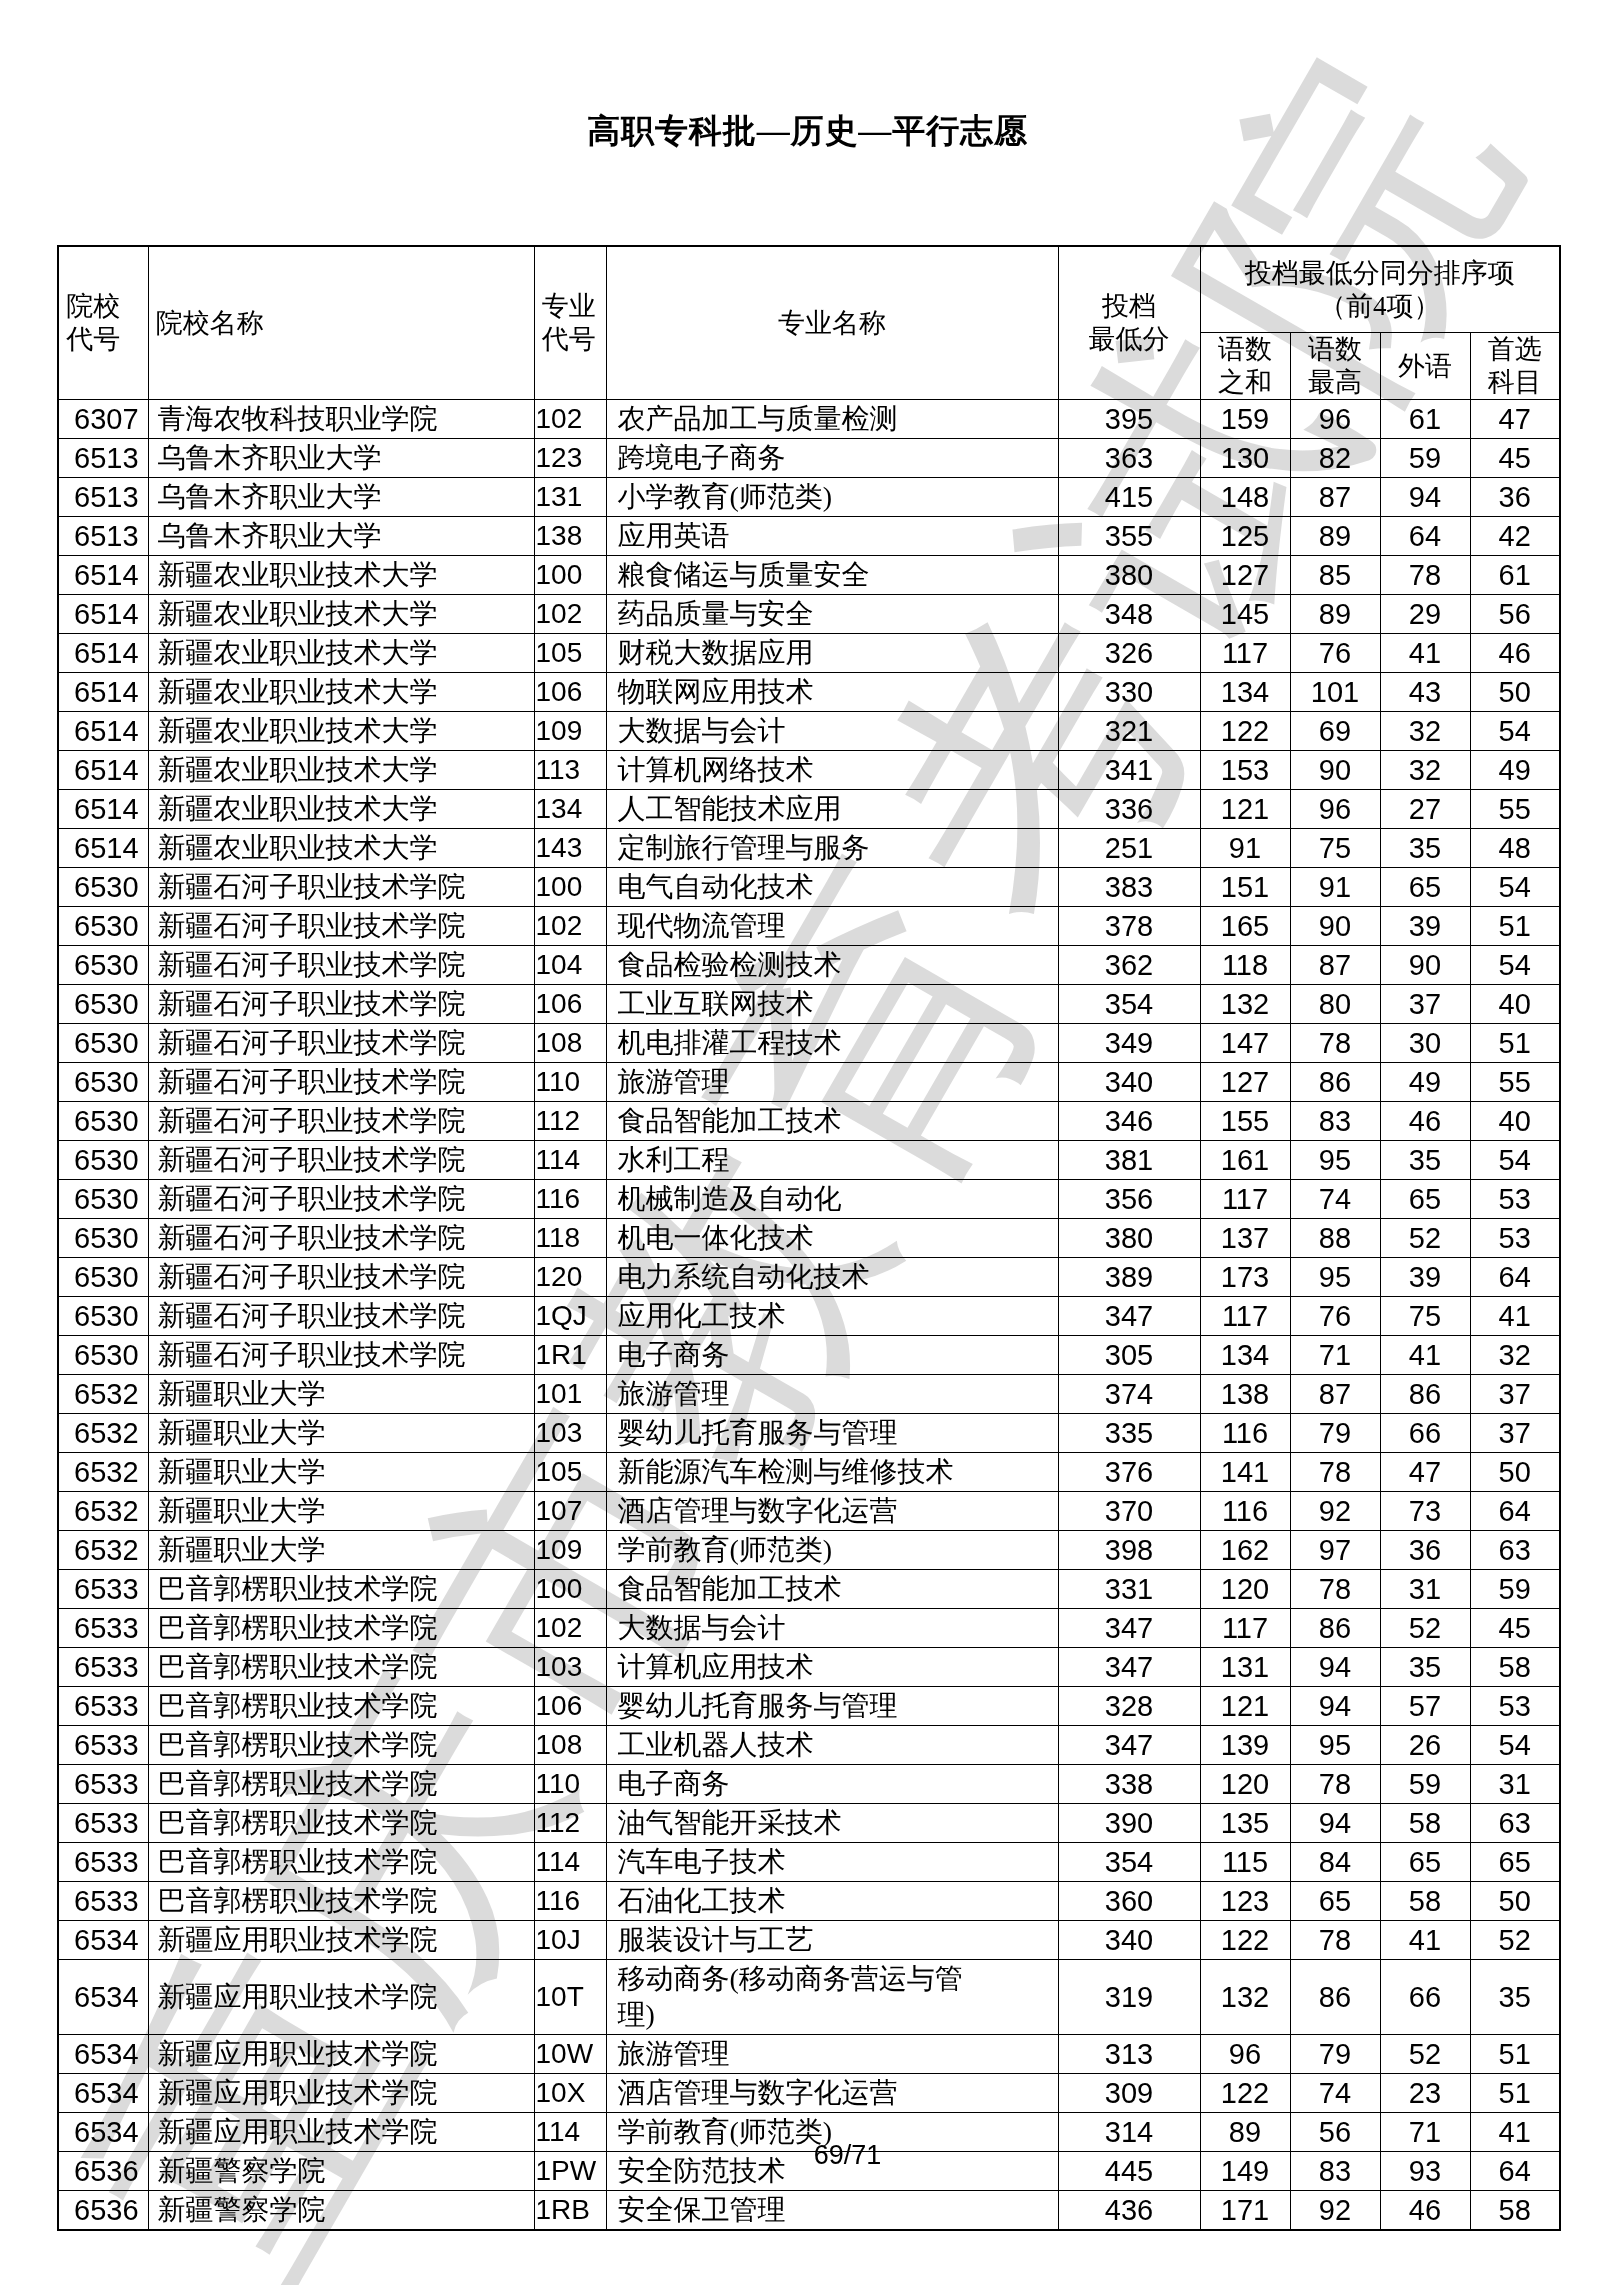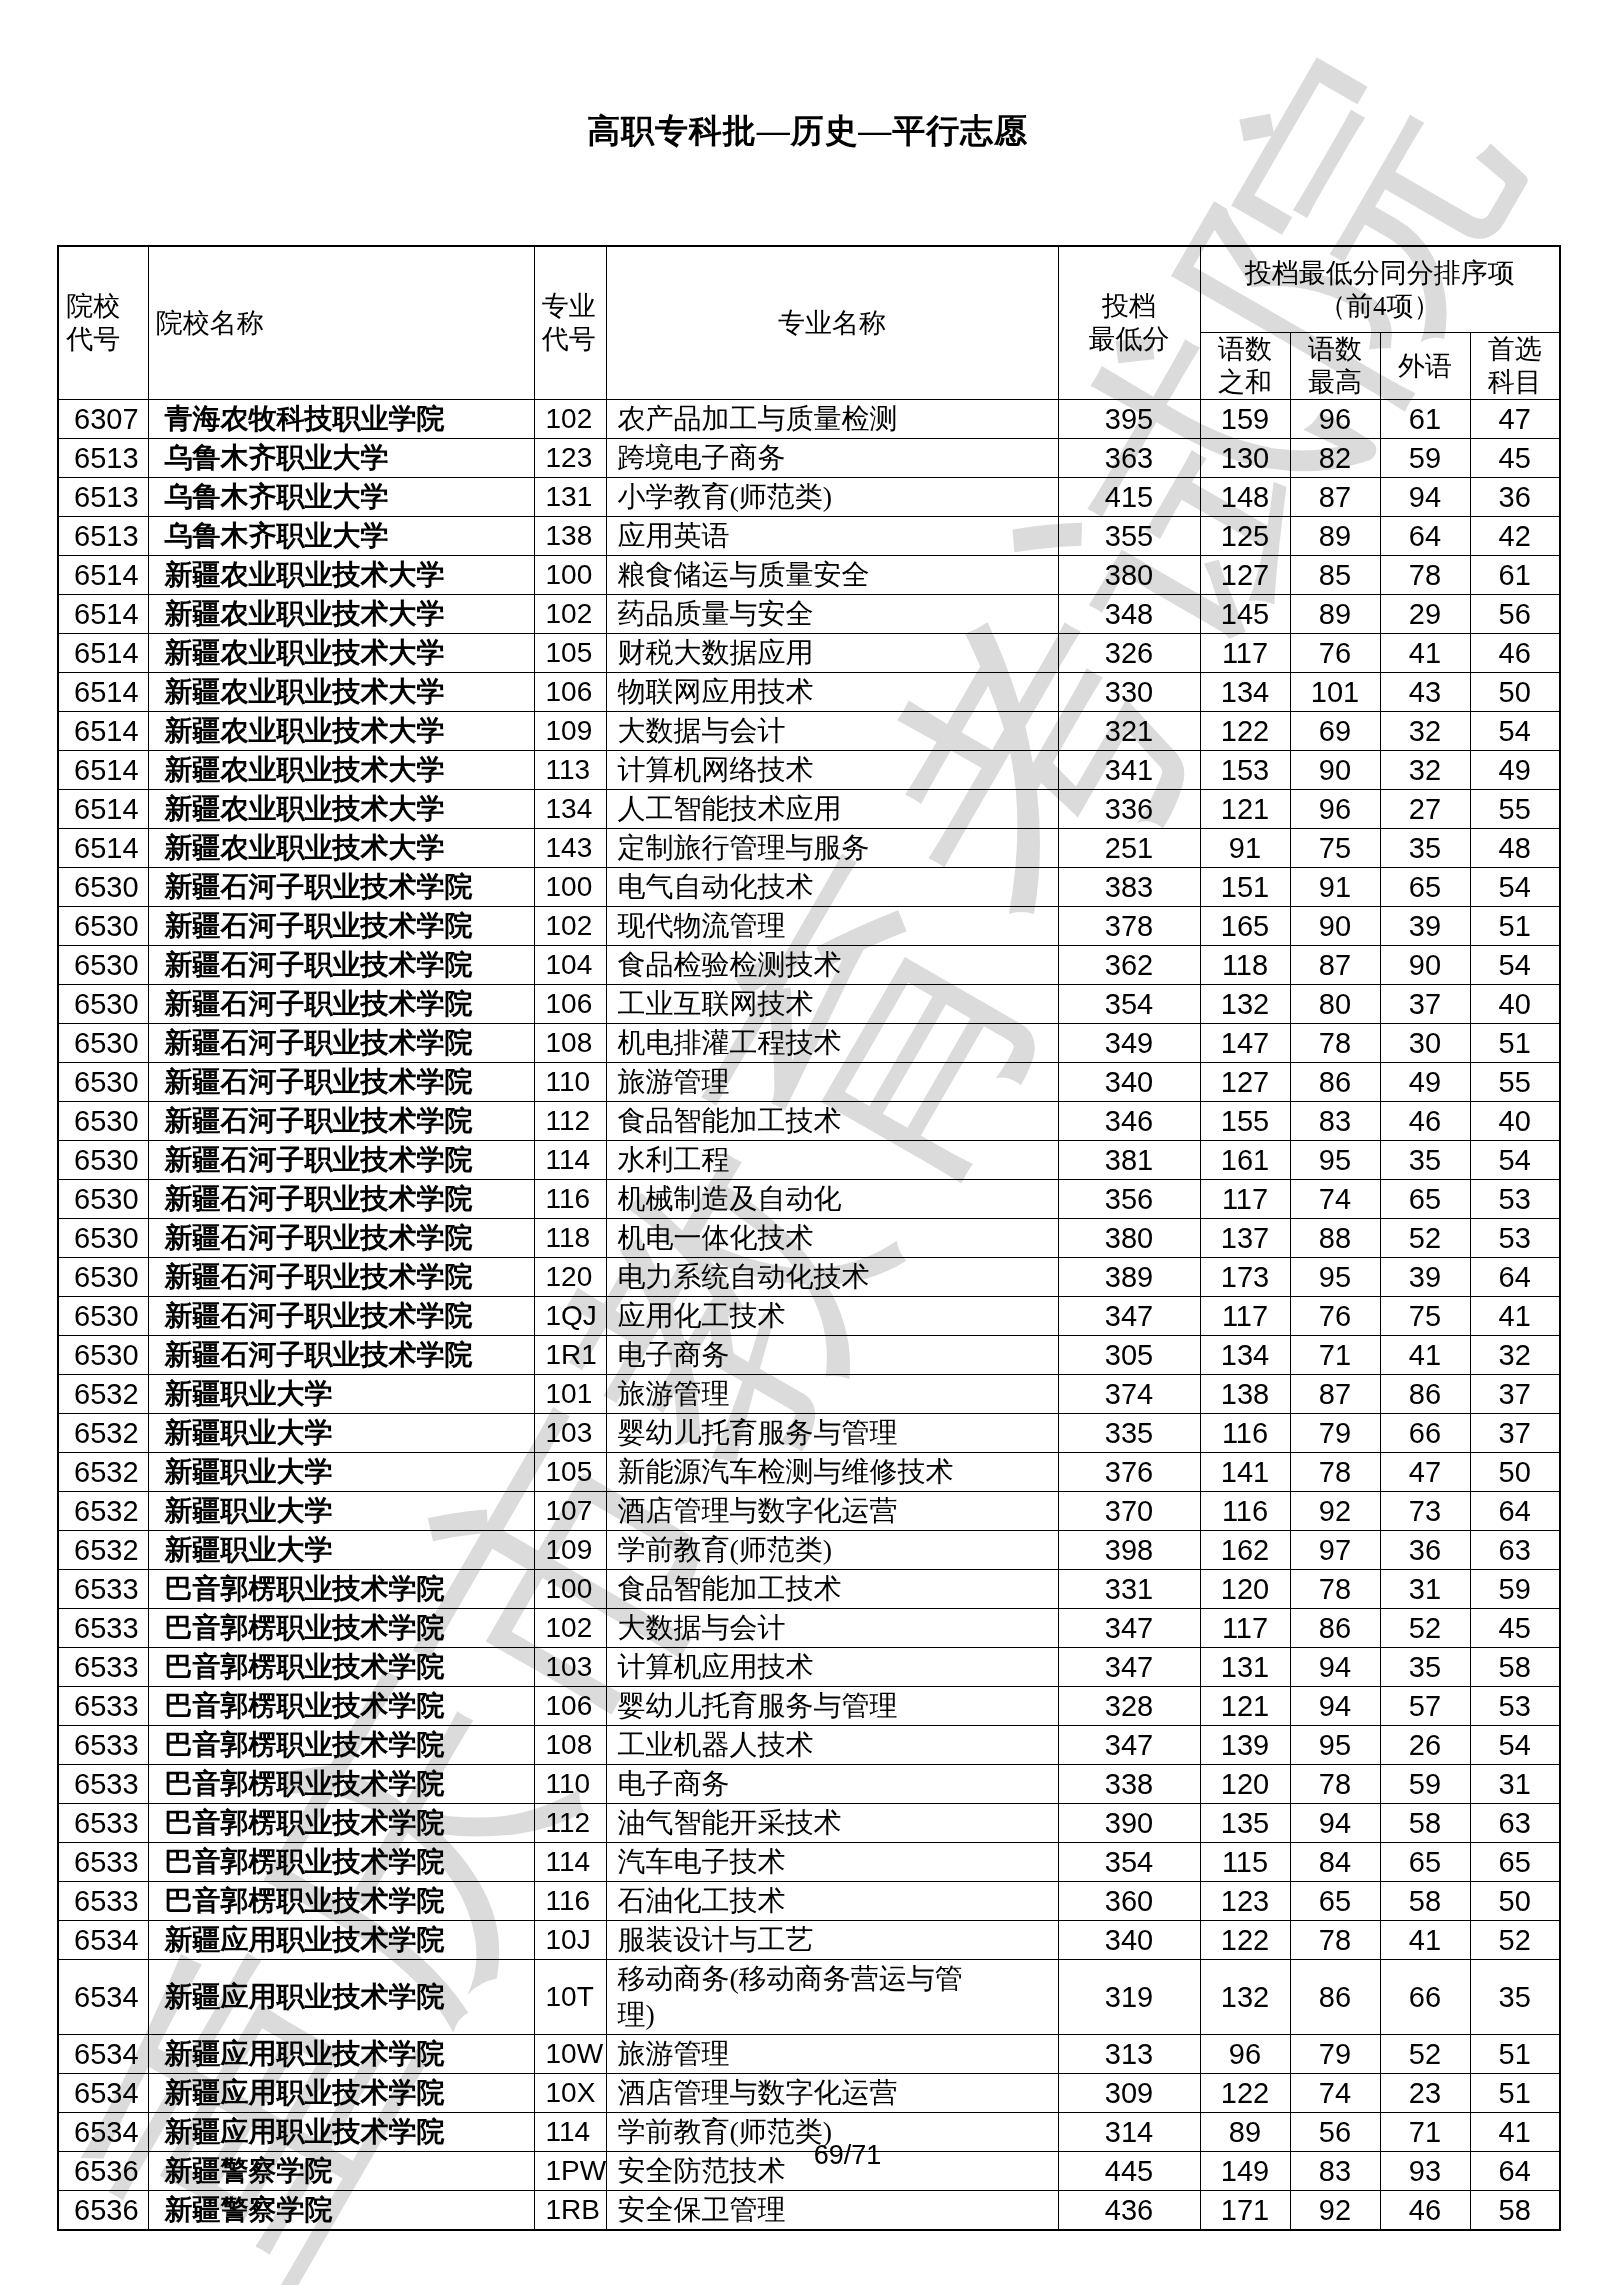--- a/index.html
+++ b/index.html
@@ -48,22 +48,22 @@
     font-weight:normal; font-size:27px; line-height:33px;
     text-align:center;
   }
   .score-table th.al { text-align:left; padding-left:7.2px; }
   tr.hrow1 th.group { height:85px; }
   tr.hrow2 th { height:65px; }
   .line { pointer-events:none; }
   .score-table td { height:37px; }
   tr.tall td { height:74px; }
   td.code  { font-family:"Liberation Sans","DejaVu Sans",sans-serif; font-size:29px; text-align:left; padding-left:15px; }
-  td.name  { font-size:28px; text-align:left; padding-left:16px;font-weight:bold; }
-  td.mcode { font-family:"Liberation Sans","DejaVu Sans",sans-serif; font-size:28px; text-align:left; padding-left:11px; }
+  td.name  { font-size:28px; text-align:left; padding-left:9px; }
+  td.mcode { font-family:"Liberation Sans","DejaVu Sans",sans-serif; font-size:28px; text-align:left; padding-left:1px; }
   td.mname { font-size:28px; text-align:left; padding-left:11px; line-height:36px; }
   td.num   { font-family:"Liberation Sans","DejaVu Sans",sans-serif; font-size:29px; text-align:center; }
   .wrap { display:inline-block; width:380px; text-align:left; vertical-align:middle; }
   .footer {
     position:absolute; top:2140px; left:0; width:100%;
     text-align:center; font-size:27px;
     font-family:"Liberation Sans","DejaVu Sans",sans-serif;
     z-index:1;
     margin-left:40px;
   }

